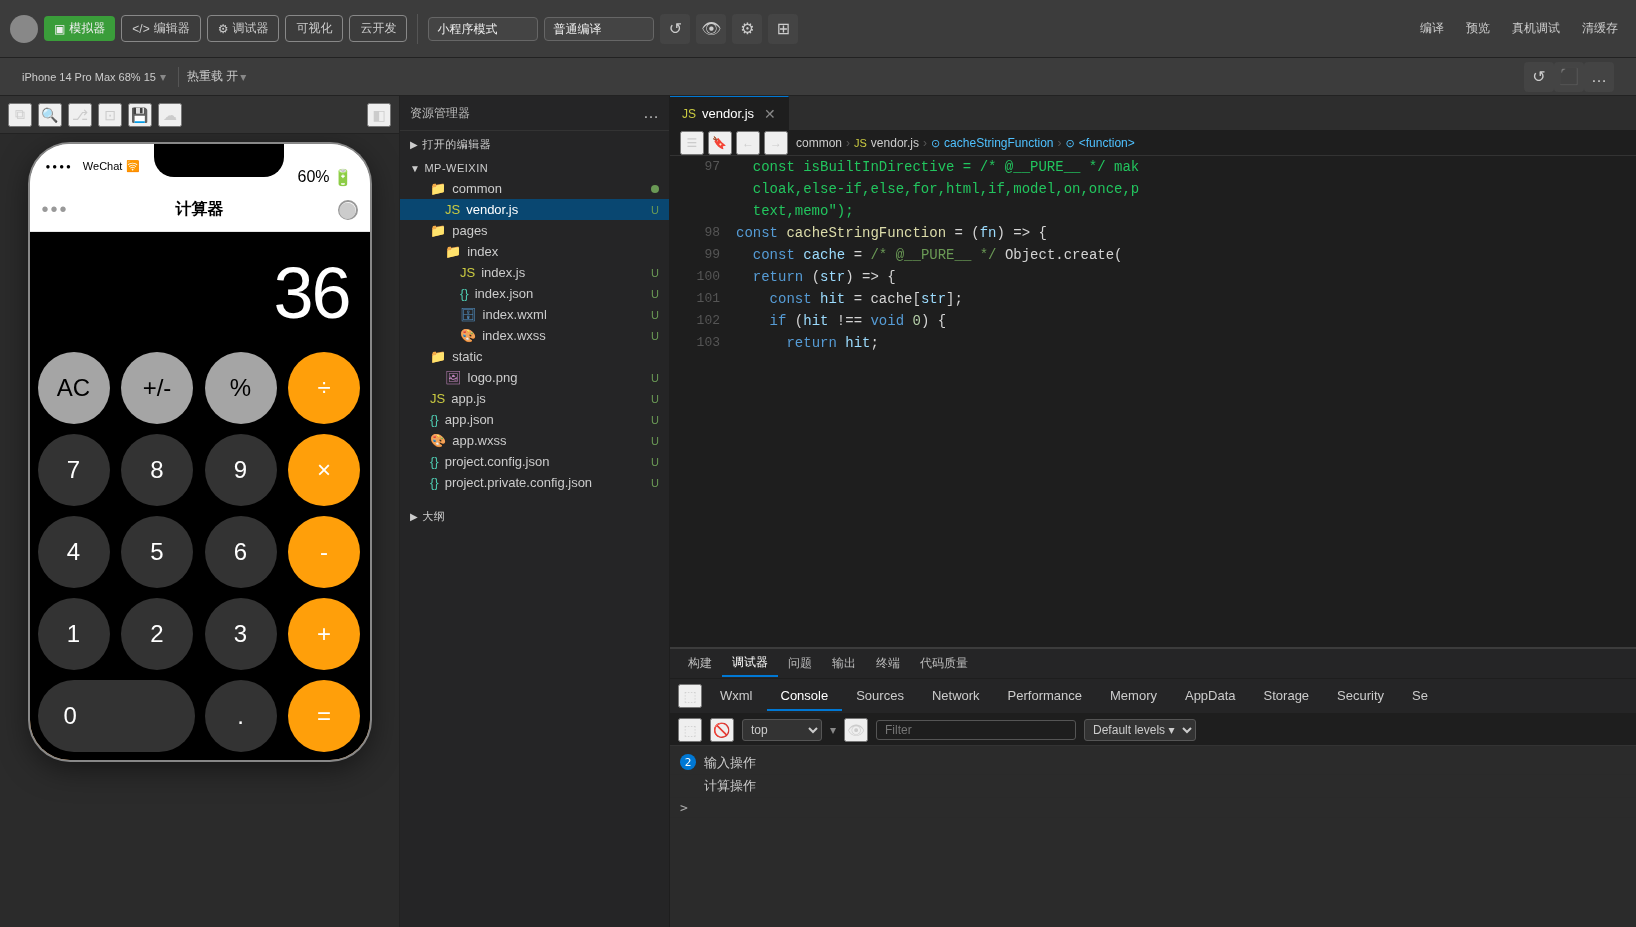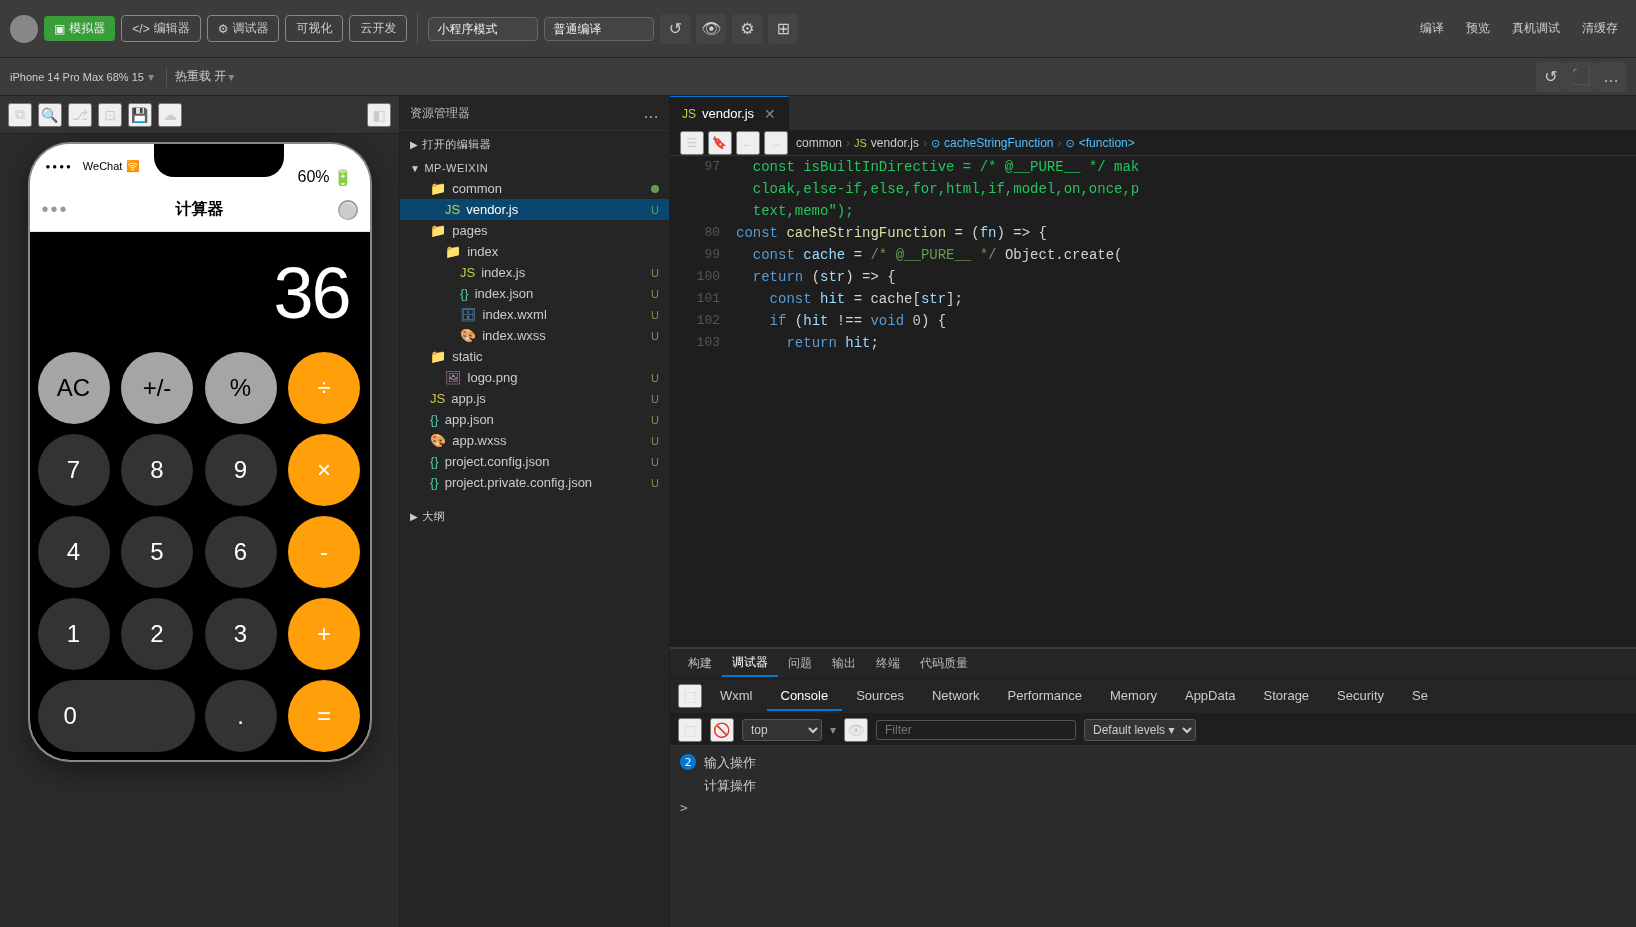--- a/index.html
+++ b/index.html
@@ -79,21 +79,21 @@
       cursor: pointer;
       padding: 4px 8px;
     }
 
     
     .secondary-toolbar {
       height: 38px;
       background: #3c3c3c;
       display: flex;
       align-items: center;
-      padding: 0 10px;
+      padding: 0 22px;
       gap: 0;
       border-bottom: 1px solid #222;
       flex-shrink: 0;
     }
 
     
     .main-area {
       display: flex;
       flex: 1;
       overflow: hidden;
@@ -753,21 +753,21 @@
           <div class="code-line">
             <span class="line-num"></span>
             <span class="line-content orange-text">  cloak,else-if,else,for,html,if,model,on,once,p</span>
           </div>
           <div class="code-line">
             <span class="line-num"></span>
             <span class="line-content orange-text">  text,memo");</span>
           </div>
 
           <div class="code-line">
-            <span class="line-num">80</span>
+            <span class="line-num">98</span>
             <span class="line-content"><span class="kw">const </span><span class="fn">cacheStringFunction</span><span class="punc"> = (</span><span class="var">fn</span><span class="punc">) =&gt; {</span></span>
           </div>
 
           <div class="code-line">
             <span class="line-num">99</span>
             <span class="line-content"><span class="punc">  </span><span class="kw">const </span><span class="var">cache</span><span class="punc"> = </span><span class="cmt">/* @__PURE__ */</span><span class="punc"> Object.create(</span></span>
           </div>
 
           <div class="code-line">
             <span class="line-num">100</span>

